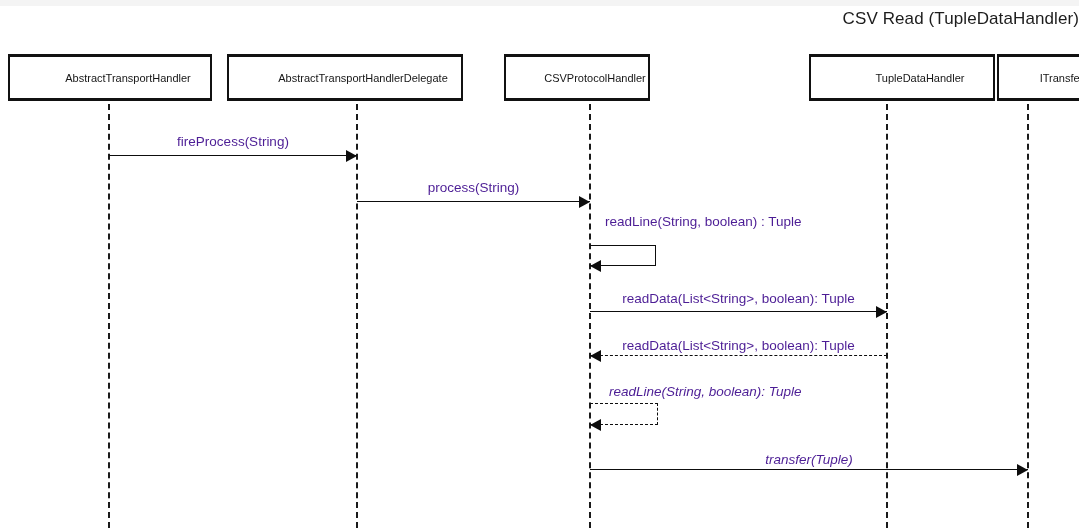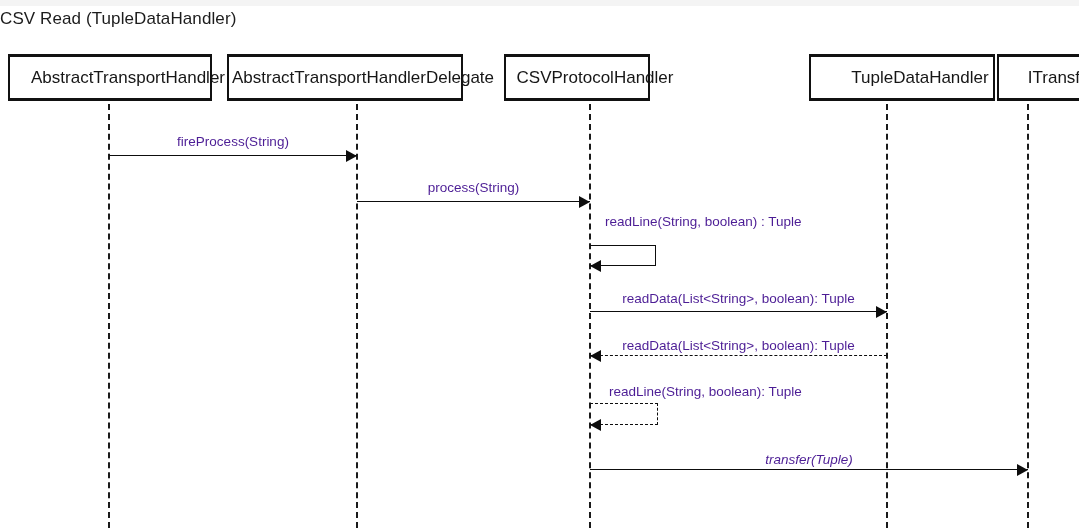--- a/index.html
+++ b/index.html
@@ -24,21 +24,21 @@
     top: 0;
     width: 1079px;
     height: 6px;
     background: #f4f4f4;
   }
   #diagram-title {
     position: absolute;
     left: 0;
     top: 9px;
     width: 1079px;
-    text-align: left;
+    text-align: right;
     font-size: 17px;
     color: #1c1c1c;
     letter-spacing: 0.1px;
   }
   .lifeline {
     position: absolute;
     width: 0;
     border-left: 2px dashed #1a1a1a;
     top: 104px;
     height: 424px;
@@ -48,21 +48,21 @@
     box-sizing: border-box;
     background: #ffffff;
     border: 2px solid #111111;
     border-top-width: 3px;
     border-bottom-width: 3px;
     height: 47px;
     top: 54px;
     display: flex;
     align-items: center;
     justify-content: center;
-    font-size: 17px;
+    font-size: 11px;
     color: #161616;
     white-space: nowrap;
     padding-left: 36px;
   }
   .msg-line {
     position: absolute;
     height: 0;
     border-top: 1.6px solid #0d0d0d;
   }
   .msg-line.dashed {
@@ -144,19 +144,19 @@
       <div class="arrowhead left" style="left: 590px; top: 260px;"></div>
       <div class="msg-label" style="left: 605px; top: 214px;">readLine(String, boolean) : Tuple</div>
       <div class="msg-line" style="left: 590px; top: 311px; width: 297px;"></div>
       <div class="arrowhead right" style="left: 876px; top: 306px;"></div>
       <div class="msg-label" style="left: 590px; width: 297px; top: 291px;">readData(List&lt;String&gt;, boolean): Tuple</div>
       <div class="msg-line dashed" style="left: 590px; top: 355px; width: 297px;"></div>
       <div class="arrowhead left" style="left: 590px; top: 350px;"></div>
       <div class="msg-label" style="left: 590px; width: 297px; top: 338px;">readData(List&lt;String&gt;, boolean): Tuple</div>
       <div class="self-box dashed" style="left: 590px; top: 403px; width: 68px; height: 22px;"></div>
       <div class="arrowhead left" style="left: 590px; top: 419px;"></div>
-      <div class="msg-label" style="left: 609px; top: 384px;">readLine(String, boolean): Tuple</div>
+      <div class="msg-label" style="left: 609px; top: 384px; font-style: italic;">readLine(String, boolean): Tuple</div>
       <div class="msg-line" style="left: 590px; top: 469px; width: 438px;"></div>
       <div class="arrowhead right" style="left: 1017px; top: 464px;"></div>
       <div class="msg-label" style="left: 590px; width: 438px; top: 452px; font-style: italic;">transfer(Tuple)</div>
     </div>
 
 </div>
 
 </body></html>

